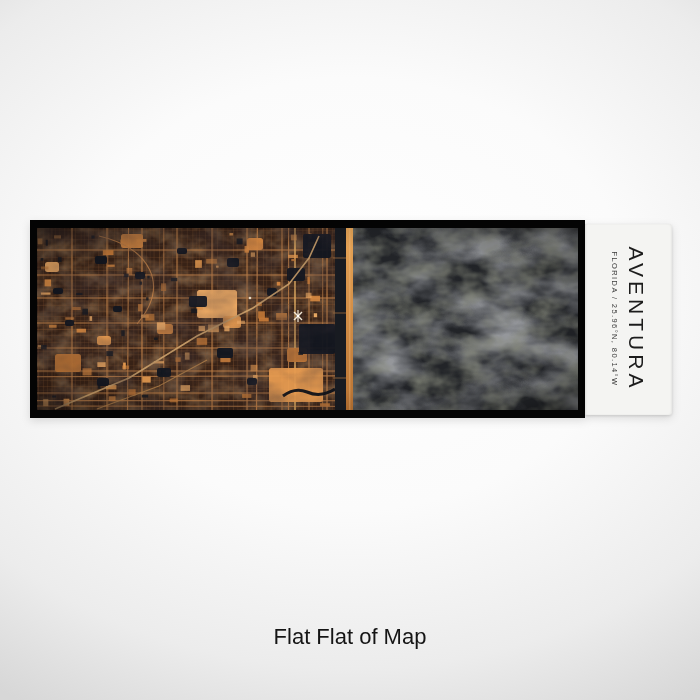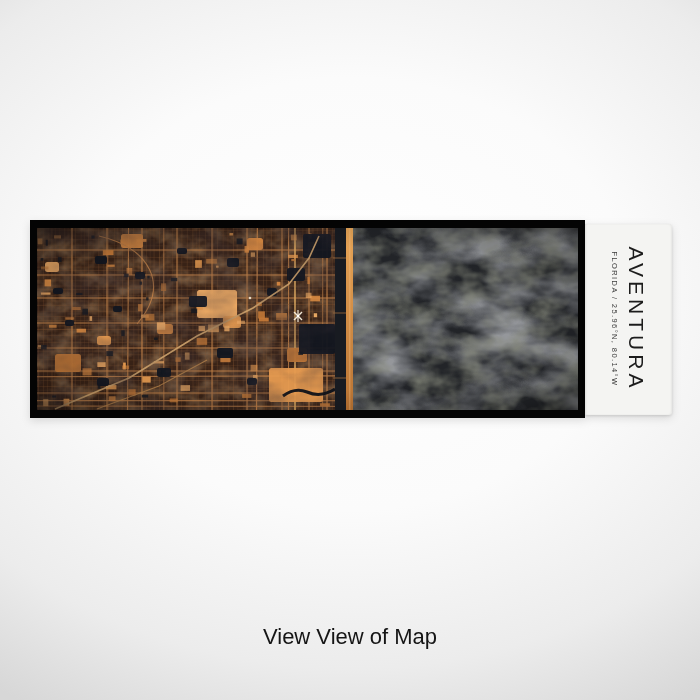--- a/index.html
+++ b/index.html
@@ -364,13 +364,13 @@
       </svg>
   </div>
   <div class="label-panel">
     <div class="label-rotated">
       <div class="label-title">AVENTURA</div>
       <div class="label-subtitle">FLORIDA / 25.96°N, 80.14°W</div>
     </div>
   </div>
 </div>
 
-<div class="caption">View View of Map</div>
+<div class="caption">Flat Flat of Map</div>
 
 </body></html>

